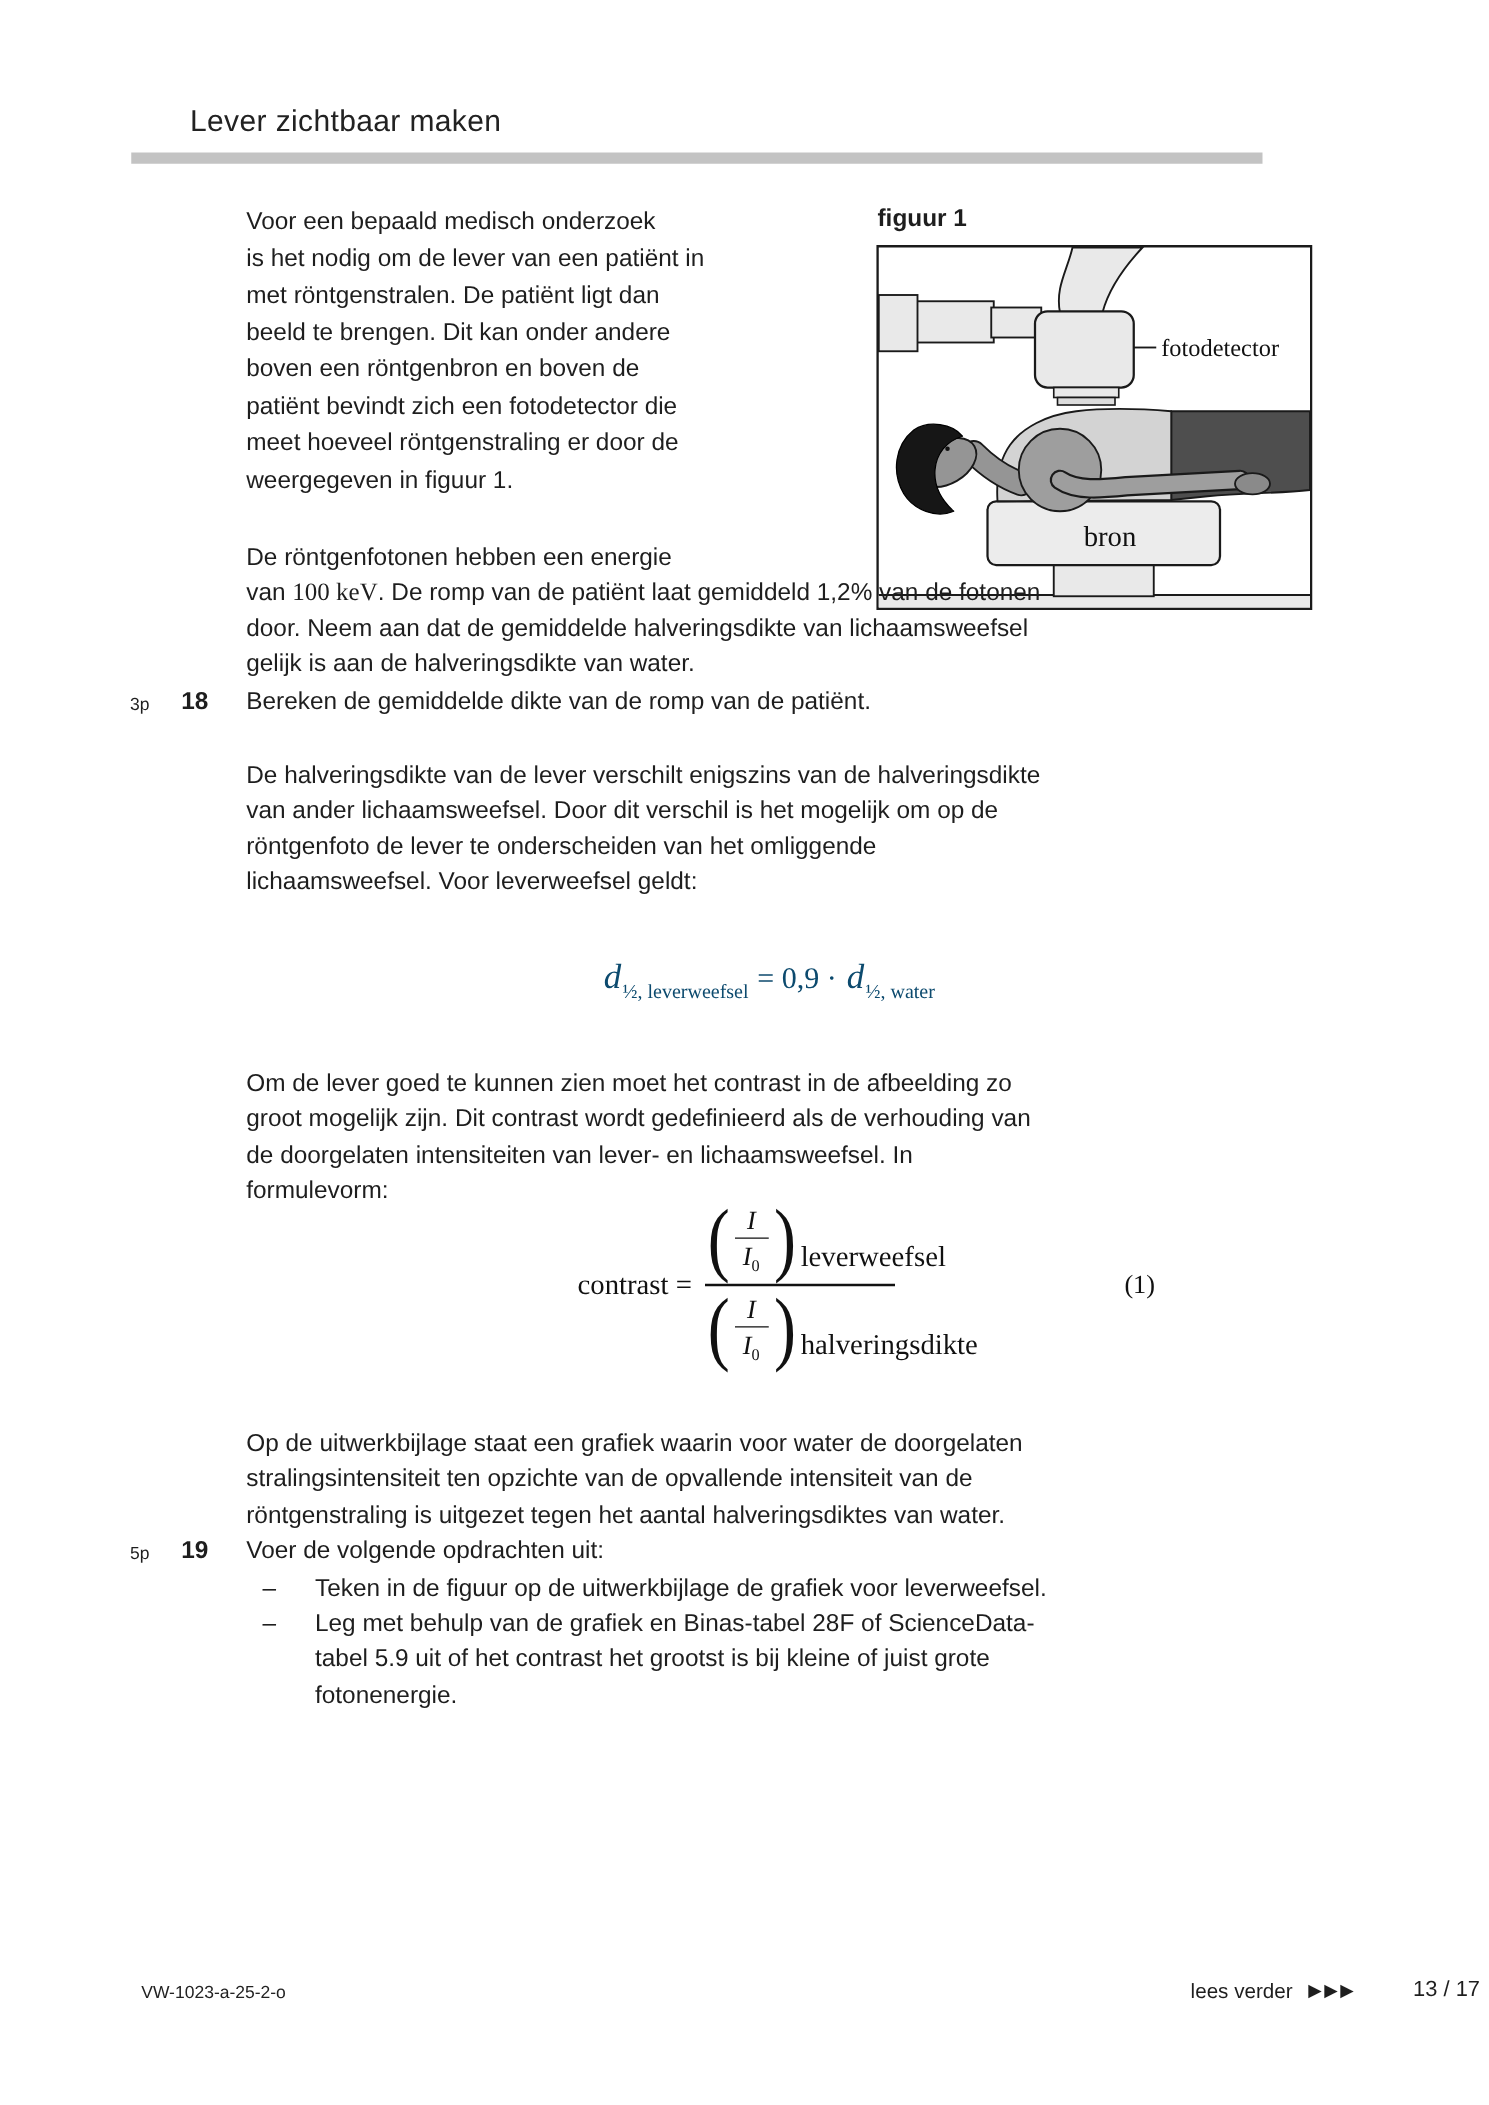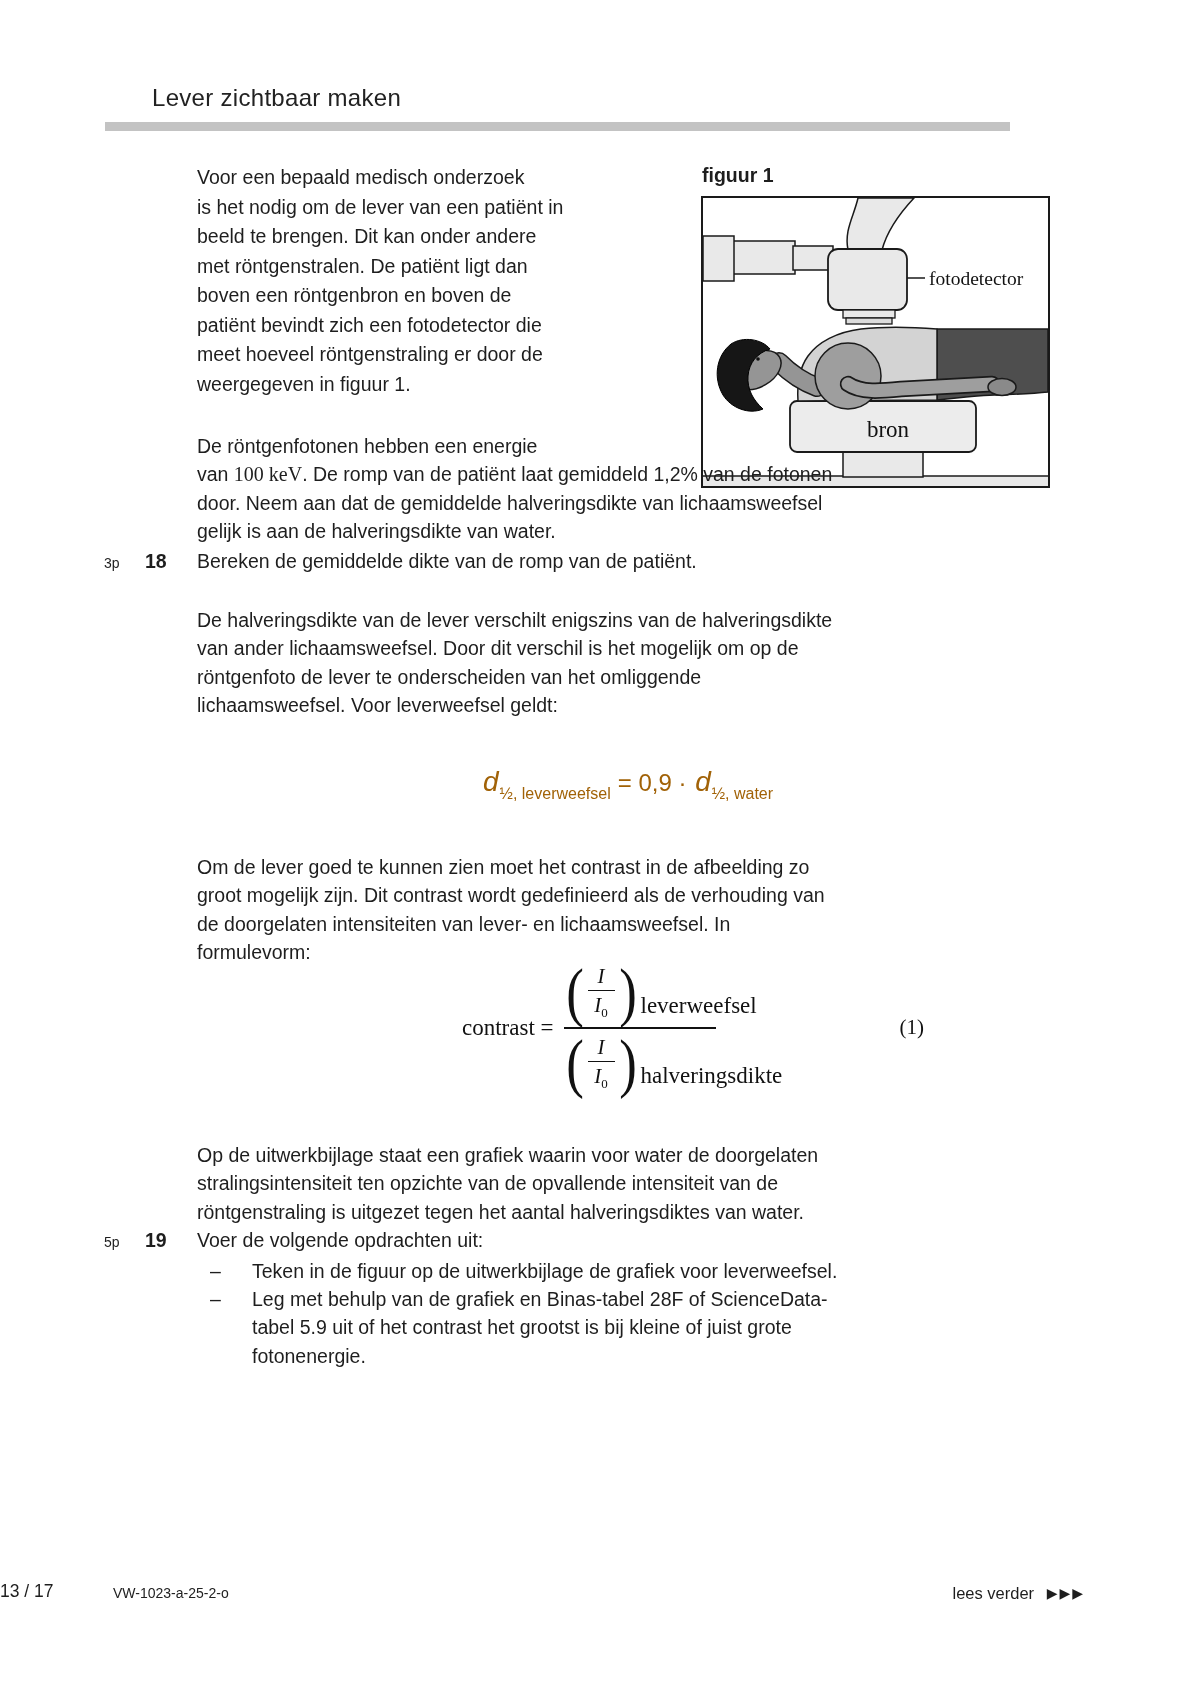--- a/index.html
+++ b/index.html
@@ -18,59 +18,59 @@
   
   .qrow{position:absolute;left:104px;height:29px;width:960px;}
   .q-pts{position:absolute;left:0;top:5px;font-size:14px;}
   .q-num{position:absolute;left:41px;top:0;font-size:19.5px;font-weight:700;}
   .q-text{position:absolute;left:93px;top:0;font-size:19.5px;white-space:nowrap;}
   
   .bullet{position:absolute;left:210px;}
   .b-dash{position:absolute;left:0;top:0;font-size:19.5px;line-height:28.4px;}
   .b-lines{margin-left:42px;}
   
-  .fd{position:absolute;left:483px;top:766px;font-family:Liberation Sans, sans-serif;
-      font-size:24px;color:#a16207;white-space:nowrap;}
+  .fd{position:absolute;left:483px;top:766px;font-family:Liberation Serif, serif;
+      font-size:24px;color:#0c4a6e;white-space:nowrap;}
   .fd-var{font-style:italic;font-size:28px;}
   .fd-sub{font-size:16px;position:relative;top:8px;margin:0 5px 0 1px;}
   .fd-mid{margin:0 2px;}
   
   .cf{position:absolute;left:462px;top:960px;width:462px;display:flex;align-items:center;
       font-family:"Liberation Serif",serif;color:#111;}
   .cf-lhs{font-size:23px;margin-right:10px;white-space:nowrap;}
   .cf-frac{display:flex;flex-direction:column;align-items:flex-start;}
   .cf-row{display:flex;align-items:center;}
   .cf-paren{font-size:66px;font-weight:300;line-height:.98;transform:scaleX(.8);}
   .cf-mini{display:flex;flex-direction:column;align-items:center;margin:0 2px;}
   .cf-i{font-style:italic;font-size:21px;line-height:1.05;}
   .cf-i sub{font-style:normal;font-size:13px;}
   .cf-minibar{width:27px;border-top:1.8px solid #111;margin:3px 0;}
   .cf-lbl{font-size:23px;align-self:flex-end;margin:0 0 6px 2px;}
   .cf-mainbar{width:152px;border-top:2px solid #111;margin:2px 0;}
   .cf-eqno{font-size:21px;margin-left:auto;}
   
   .footer-left{left:113px;top:1585px;font-size:14px;color:#222;}
-  .footer-center{left:0;top:1581px;width:1184px;text-align:left;font-size:17.5px;}
+  .footer-center{left:0;top:1581px;width:1184px;text-align:right;font-size:17.5px;}
   .footer-right{right:106px;top:1584px;font-size:16.5px;white-space:nowrap;}
   .fr-arrows{letter-spacing:2px;font-size:14px;position:relative;top:-1px;margin-left:8px;}
   svg text{font-family:"Liberation Serif",serif;fill:#111;}
 </style>
 </head>
 <body>
 
 <div class="page">
 
   <div class="abs page-title">Lever zichtbaar maken</div>
   <div class="abs title-rule"></div>
 
   <div class="para lh-intro" style="left:197px;top:163px;">
     <div class="ln">Voor een bepaald medisch onderzoek</div>
     <div class="ln">is het nodig om de lever van een patiënt in</div>
+    <div class="ln">met röntgenstralen. De patiënt ligt dan</div>
     <div class="ln">beeld te brengen. Dit kan onder andere</div>
-    <div class="ln">met röntgenstralen. De patiënt ligt dan</div>
     <div class="ln">boven een röntgenbron en boven de</div>
     <div class="ln">patiënt bevindt zich een fotodetector die</div>
     <div class="ln">meet hoeveel röntgenstraling er door de</div>
     <div class="ln">weergegeven in figuur 1.</div>
   </div>
 
   <div class="abs fig-label">figuur 1</div>
   <svg class="abs fig-svg" width="349" height="292" viewBox="0 0 349 292">
 
     <rect x="1" y="1" width="347" height="290" fill="#ffffff" stroke="#1a1a1a" stroke-width="2"></rect>

